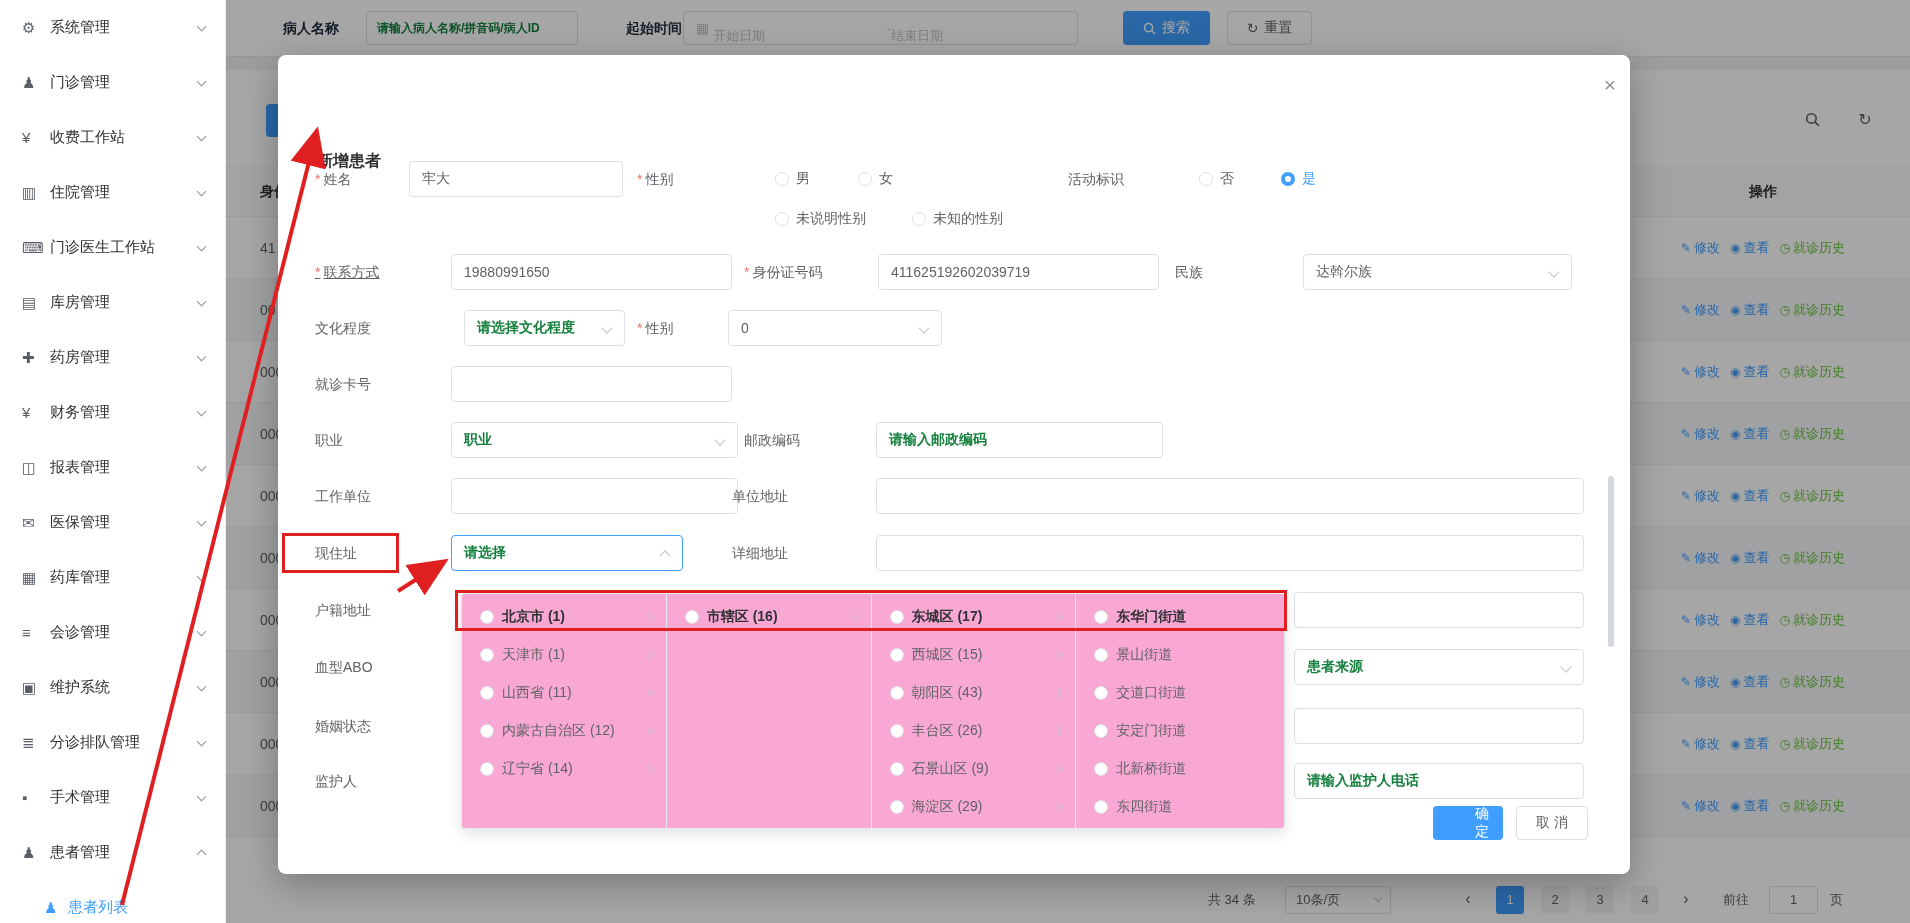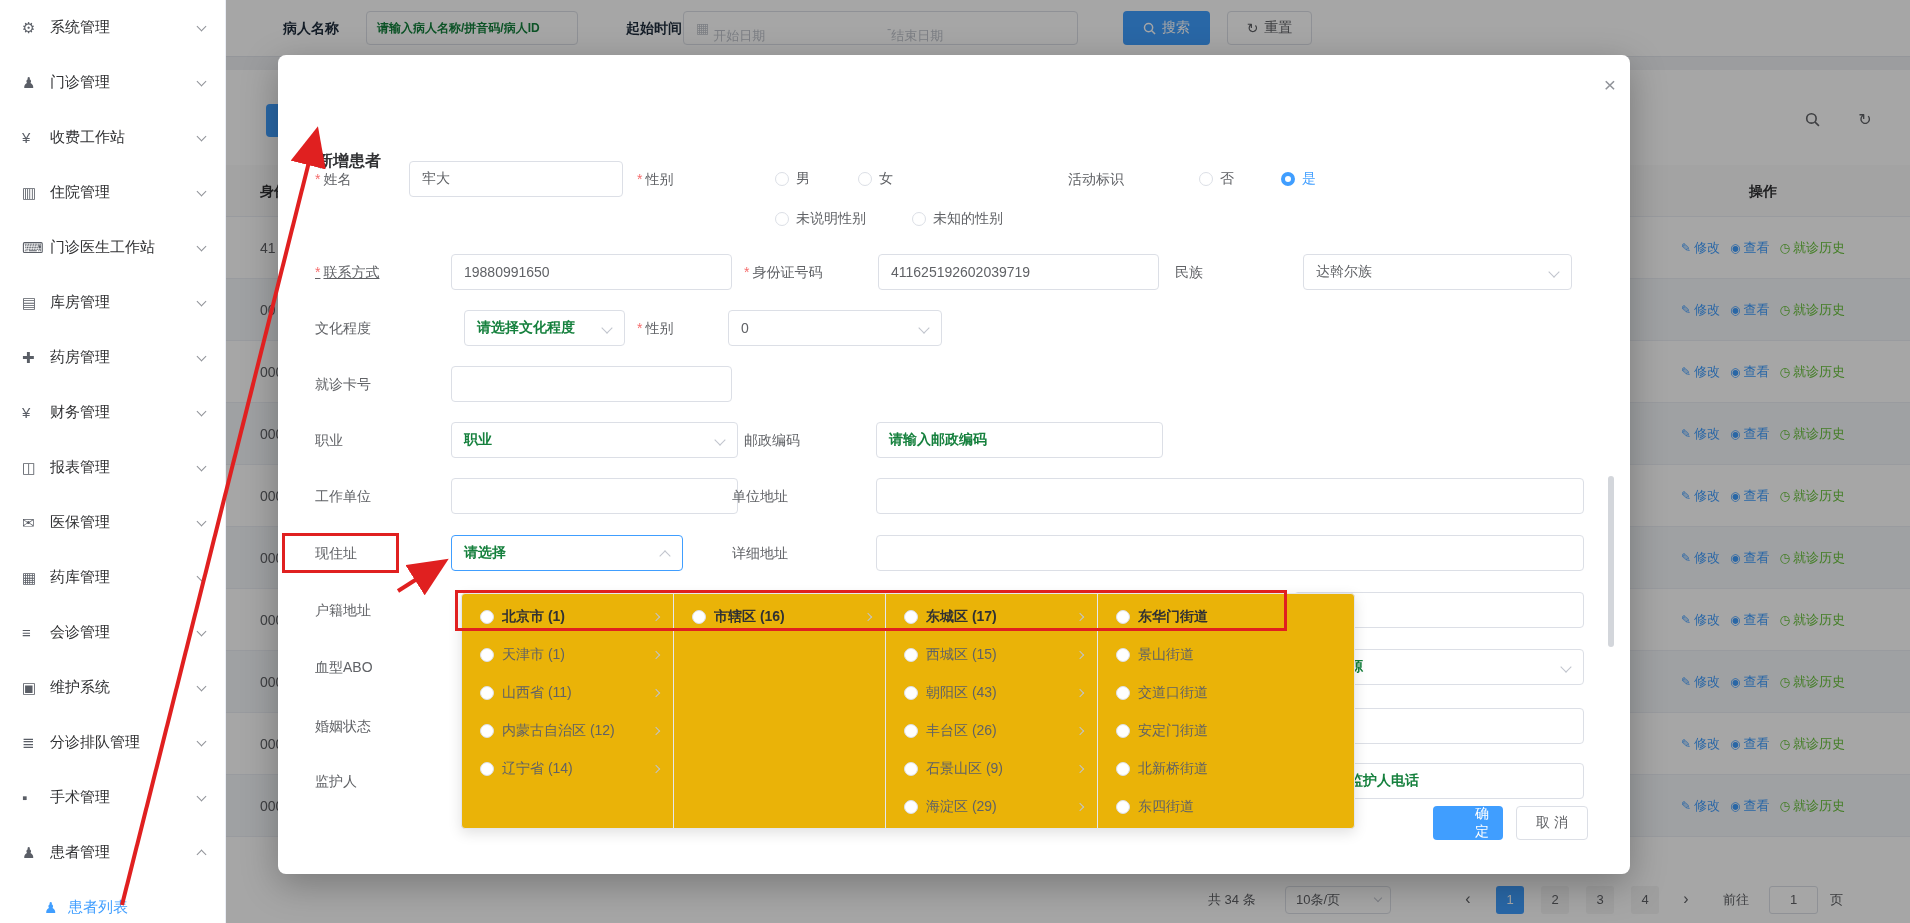--- a/index.html
+++ b/index.html
@@ -66,21 +66,21 @@
   .chev-d{position:absolute;right:13px;top:13px;width:8px;height:8px;border-right:1.4px solid #c0c4cc;border-bottom:1.4px solid #c0c4cc;transform:rotate(45deg);}
   .chev-u{position:absolute;right:13px;top:16px;width:8px;height:8px;border-right:1.4px solid #c0c4cc;border-bottom:1.4px solid #c0c4cc;transform:rotate(-135deg);}
   .radio{position:absolute;height:36px;display:flex;align-items:center;gap:7px;font-size:14px;color:#606266;cursor:pointer;white-space:nowrap;}
   .rdot{width:14px;height:14px;border:1px solid #dcdfe6;border-radius:50%;background:#fff;flex:none;}
   .radio.checked .rdot{border:4px solid #409EFF;}
   .radio.checked .rlabel{color:#409EFF;}
   .m-footer-btn{position:absolute;height:34px;}
   .m-scrollbar{position:absolute;left:1330px;top:421px;width:6px;height:171px;border-radius:3px;background:#d3d6db;}
 
   
-  .cascader{position:absolute;left:461px;top:593px;width:894px;height:236px;background:#eab308;border:1px solid #e4e7ed;border-radius:4px;box-shadow:0 4px 14px rgba(0,0,0,0.12);z-index:22;display:flex;}
+  .cascader{position:absolute;left:461px;top:593px;width:824px;height:236px;background:#f9a8d4;border:1px solid #e4e7ed;border-radius:4px;box-shadow:0 4px 14px rgba(0,0,0,0.12);z-index:22;display:flex;}
   .c-col{width:212px;border-right:1px solid #e4e7ed;padding-top:4px;overflow:hidden;}
   .c-col:last-child{border-right:none;width:215px;}
   .c-item{height:38px;display:flex;align-items:center;gap:8px;padding:0 14px 0 18px;font-size:14px;color:#606266;cursor:pointer;}
   .c-item .c-label{flex:1;white-space:nowrap;overflow:hidden;}
   .c-item.active{font-weight:700;color:#303133;}
   .c-radio{width:14px;height:14px;border:1px solid #dcdfe6;border-radius:50%;background:#fff;flex:none;}
   .c-chev{width:6px;height:6px;border-right:1.6px solid #c0c4cc;border-bottom:1.6px solid #c0c4cc;transform:rotate(-45deg);flex:none;}
 
   
   .red-box{position:absolute;border:3px solid #e02020;z-index:45;pointer-events:none;}

